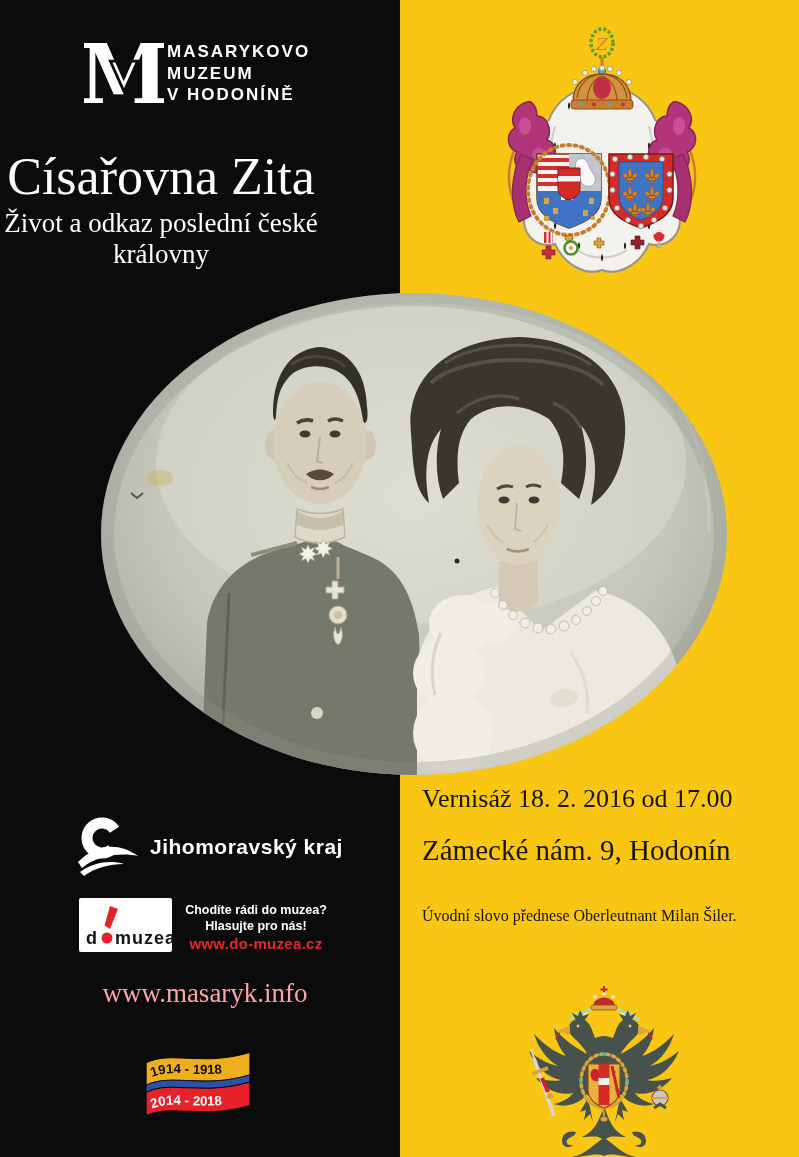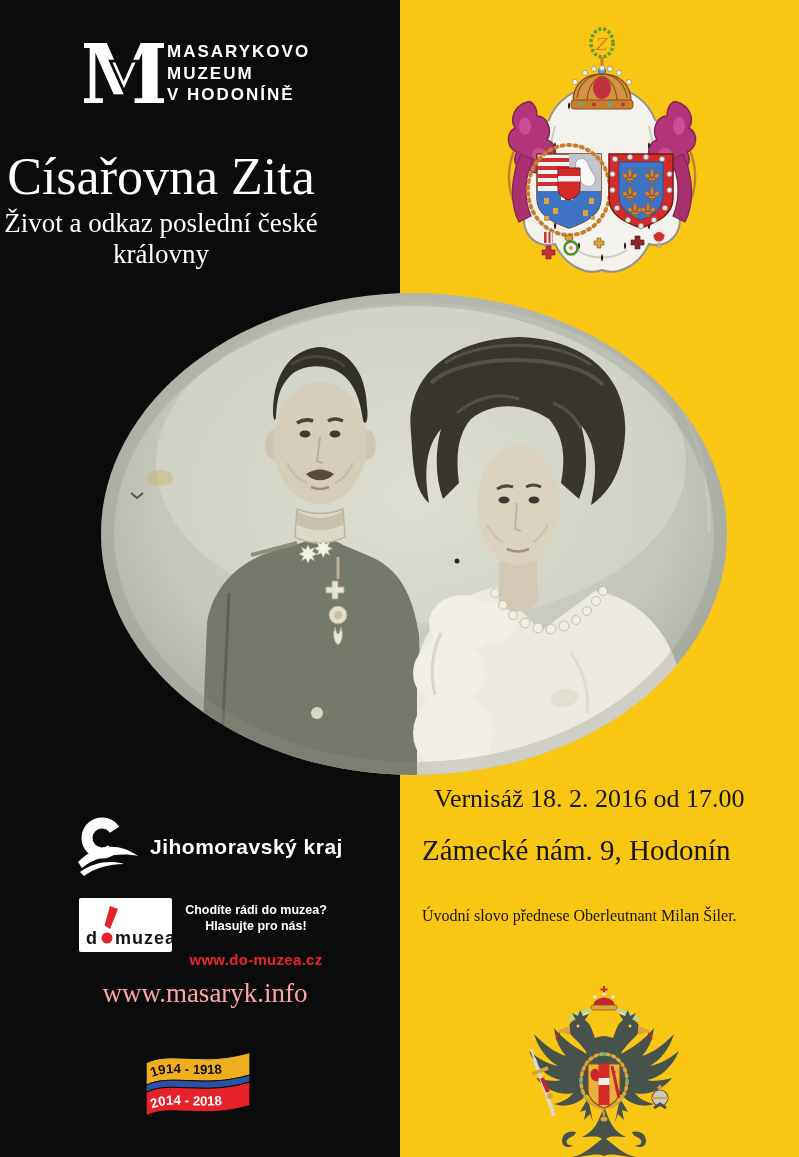--- a/index.html
+++ b/index.html
@@ -19,35 +19,35 @@
   
   .title-block { position:absolute; left:0; top:148px; width:322px; text-align:center; color:#ffffff; }
   .title-main { font-size:52px; line-height:58px; font-weight:normal; white-space:nowrap; }
   .title-sub  { font-size:27px; line-height:31px; margin-top:2px; }
 
   .crest { position:absolute; left:497px; top:26px; width:210px; height:274px; }
   .photo { position:absolute; left:101px; top:293px; width:626px; height:482px; }
 
   
   .event-block { position:absolute; left:422px; top:784px; width:360px; color:#161616; }
-  .event-vernissage { font-size:26px;margin-left:12px; }
+  .event-vernissage { font-size:26px; }
   .event-venue { font-size:29px; margin-top:20px; }
   .event-intro { font-size:16px; margin-top:40px; }
   .event-patronage { font-size:19px; margin-top:22px; text-align:right; line-height:24px; }
 
   
   .jmk-row { position:absolute; left:74px; top:816px; display:flex; align-items:center; gap:8px; }
   .jmk-logo { width:68px; height:62px; }
   .jmk-label { font-family:"Liberation Sans", sans-serif; color:#ffffff; font-weight:bold; font-size:21px; letter-spacing:0.5px; }
 
   .domuzea-row { position:absolute; left:79px; top:898px; display:flex; gap:8px; }
   .domuzea-box { width:93px; height:54px; }
   .domuzea-text { width:152px; text-align:center; font-family:"Liberation Sans", sans-serif;
                   color:#ffffff; font-weight:bold; font-size:12.5px; line-height:16px; padding-top:4px; }
-  .domuzea-url { color:#E8252B; font-size:15px; margin-top:18px; letter-spacing:0.3px; }
+  .domuzea-url { color:#E8252B; font-size:15px; margin-top:2px; letter-spacing:0.3px; }
 
   .website { position:absolute; left:55px; top:978px; width:300px; text-align:center; color:#fca5a5; font-size:27px; }
 
   .flags { position:absolute; left:138px; top:1040px; width:118px; height:82px; }
   .eagle { position:absolute; left:524px; top:986px; width:160px; height:175px; }
 </style>
 </head>
 <body>
 
 <div class="poster">

